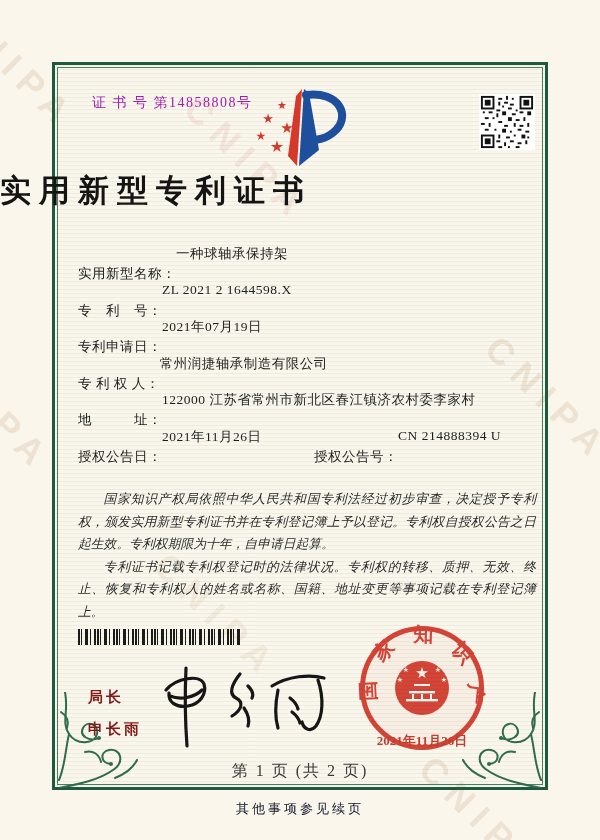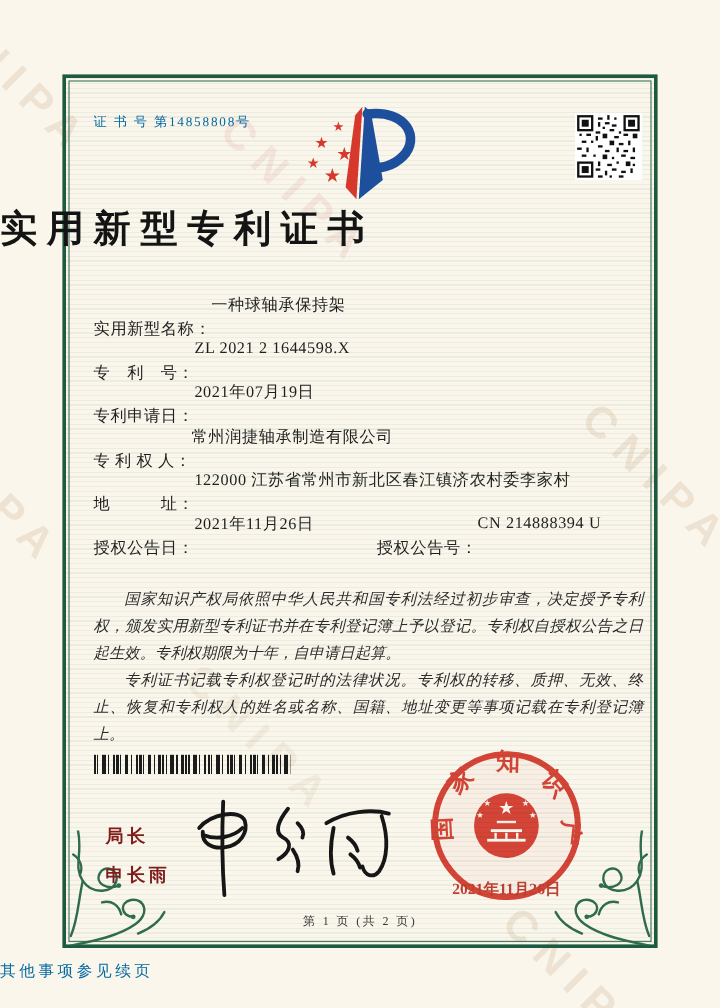--- a/index.html
+++ b/index.html
@@ -25,21 +25,21 @@
     border:3px solid #1e5a40;
     background:repeating-linear-gradient(180deg,
       rgba(110,150,125,0.10) 0px,rgba(110,150,125,0.10) 1px,
       rgba(110,150,125,0.0) 1px,rgba(110,150,125,0.0) 4px);
   }
   .frame::before{
     content:"";position:absolute;inset:2px;
     border:1px solid #4a7d62;pointer-events:none;
   }
   .abs{position:absolute;z-index:2;}
-  .cert-no{left:78px;top:94px;font-size:11px;letter-spacing:1.5px;color:#0369a1;}
+  .cert-no{left:92px;top:94px;font-size:14px;letter-spacing:1.5px;color:#a21caf;}
   .logo{left:246px;top:84px;width:112px;height:84px;}
   .qr{left:479px;top:94px;width:56px;height:56px;}
   .title{
     left:0;right:0;top:170px;text-align:left;
     font-size:31px;font-weight:700;letter-spacing:8px;color:#141414;
   }
   .fields{left:78px;top:245px;right:70px;font-size:13.5px;letter-spacing:0.5px;}
   .row{height:36.6px;display:flex;align-items:flex-start;}
   .row .lab{white-space:pre;margin-top:20px;}
   .row .val{white-space:pre;}
@@ -57,22 +57,22 @@
       #1b1b1b 0 2px,transparent 2px 3px,
       #1b1b1b 3px 4px,transparent 4px 7px,
       #1b1b1b 7px 10px,transparent 10px 12px,
       #1b1b1b 12px 13px,transparent 13px 16px,
       #1b1b1b 16px 18px,transparent 18px 19px);
   }
   .officer{left:88px;top:688px;font-size:15px;letter-spacing:3px;color:#7f1d1d;font-weight:600;}
   .officer .name{margin-top:13px;}
   .sig{left:148px;top:660px;width:200px;height:98px;}
   .seal{left:356px;top:622px;width:132px;height:132px;opacity:0.93;mix-blend-mode:multiply;}
-  .page-no{left:0;right:0;top:761px;text-align:center;font-size:10px;letter-spacing:2px;color:#3a3a3a;}
-  .cont-note{left:0;right:0;top:800px;text-align:left;font-size:13px;letter-spacing:3px;color:#0369a1;}
+  .page-no{left:0;right:0;top:761px;text-align:center;font-size:16px;letter-spacing:2px;color:#3a3a3a;}
+  .cont-note{left:0;right:0;top:800px;text-align:center;font-size:13px;letter-spacing:3px;color:#0f172a;}
   .flourish{width:92px;height:96px;}
   .fl-left{left:55px;top:692px;}
   .fl-right{right:55px;top:692px;transform:scaleX(-1);}
 </style>
 </head>
 <body>
 
 <span class="wm" style="left:-28px;top:-4px;">CNIPA</span>
 <span class="wm pink" style="left:205px;top:88px;">CNIPA</span>
 <span class="wm" style="left:506px;top:328px;">CNIPA</span>

